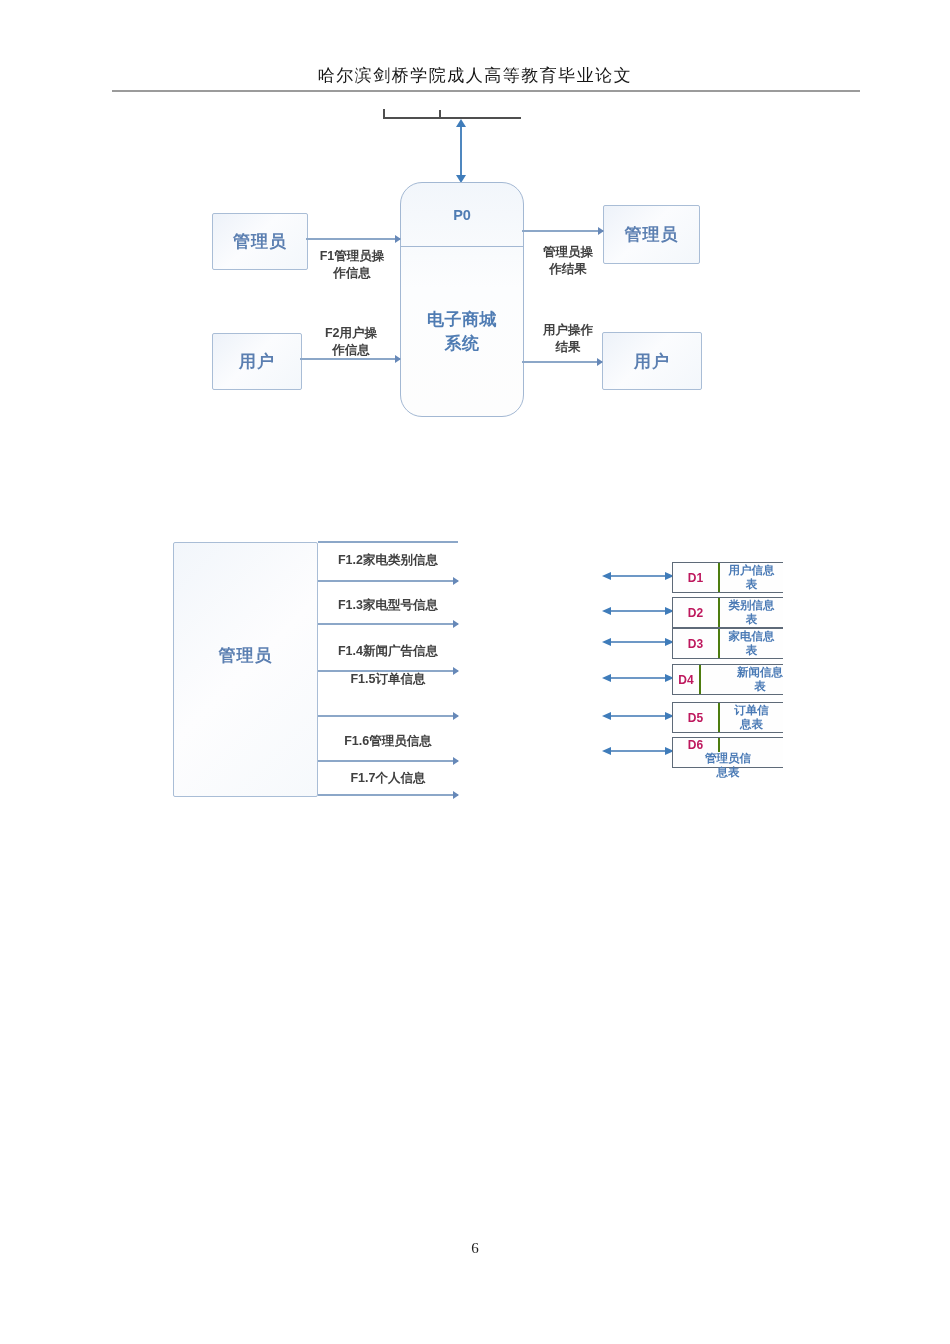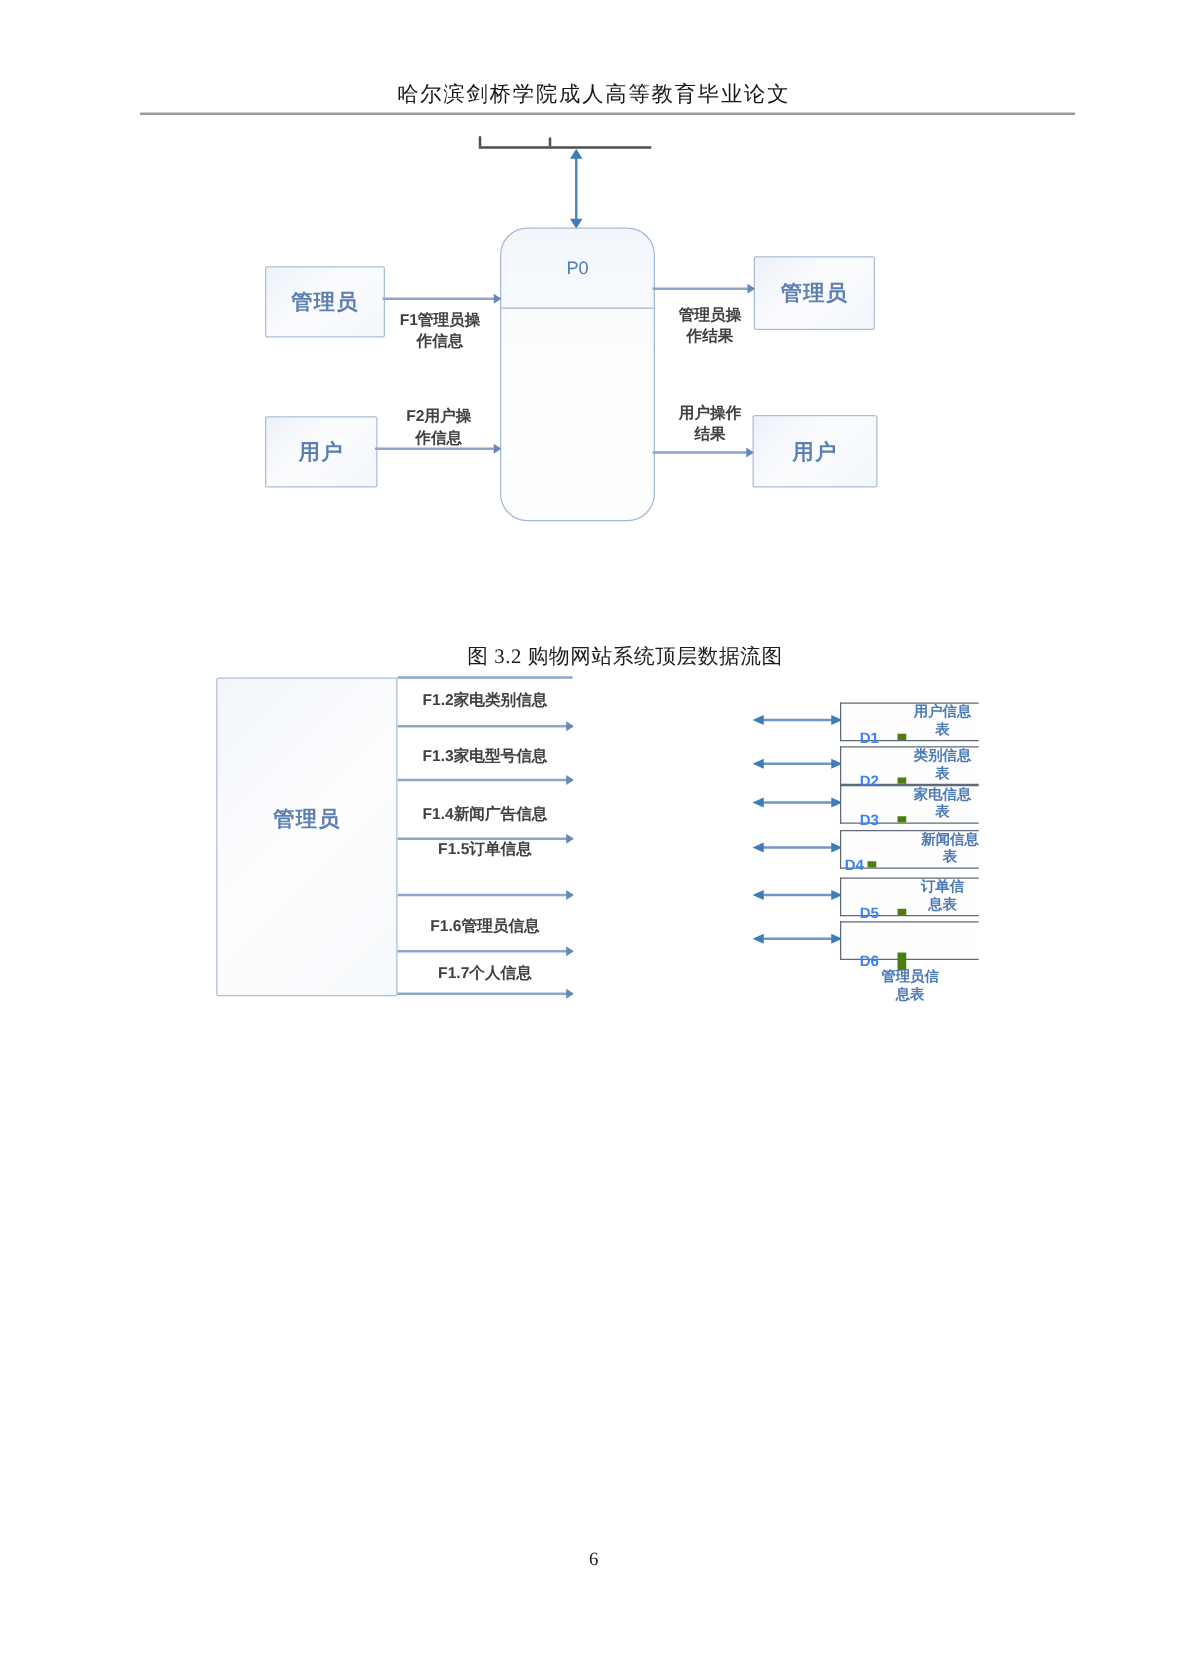--- a/index.html
+++ b/index.html
@@ -17,21 +17,21 @@
           font-family:"Liberation Serif","DejaVu Serif",serif;font-size:15px;color:#222;}
   
   .ebox{position:absolute;border:1.5px solid #a9bdd6;border-radius:2px;
         background:linear-gradient(135deg,#edf2f9 0%,#fbfcfe 45%,#f3f7fb 100%);
         display:flex;align-items:center;justify-content:center;
         color:#5b7fb1;font-weight:600;font-size:17px;letter-spacing:1px;}
   .pbox{position:absolute;border:1.5px solid #a3b8d3;border-radius:22px;
         background:linear-gradient(180deg,#f2f6fb 0%,#fcfdfe 45%,#fdfdfd 100%);
         display:flex;flex-direction:column;}
   .pbox-head{display:flex;align-items:center;justify-content:center;
-             border-bottom:1.5px solid #a3b8d3;color:#4f7cb3;font-weight:400;font-size:14.5px;}
+             border-bottom:1.5px solid #a3b8d3;color:#4f7cb3;font-weight:700;font-size:14.5px;}
   .pbox-body{flex:1;display:flex;flex-direction:column;align-items:center;justify-content:center;
              color:#4f7cb3;font-weight:600;font-size:17px;line-height:1.38;letter-spacing:0.5px;}
   .flabel{position:absolute;text-align:center;color:#404040;font-weight:600;
           font-size:12.5px;line-height:1.35;}
   .flabel span{display:block;}
   .hline{position:absolute;height:1.5px;background:#8ca7c8;}
   .ah-r{position:absolute;right:-1px;top:-3.2px;width:0;height:0;
         border-top:4px solid transparent;border-bottom:4px solid transparent;
         border-left:6.5px solid #6688b8;}
   
@@ -48,22 +48,22 @@
   .da-line{position:absolute;left:6px;right:6px;top:4px;height:2px;background:#6d98c6;}
   .da-l{position:absolute;left:-2px;top:0.5px;width:0;height:0;
         border-top:4.5px solid transparent;border-bottom:4.5px solid transparent;
         border-right:9px solid #3f7cba;}
   .da-r{position:absolute;right:-2px;top:0.5px;width:0;height:0;
         border-top:4.5px solid transparent;border-bottom:4.5px solid transparent;
         border-left:9px solid #3f7cba;}
   
   .dstore{position:absolute;left:672px;width:110px;height:29px;
           border:1.5px solid #5e6a78;border-right:none;background:#fefefe;display:flex;}
-  .dstore .did{width:45px;border-right:7px solid #4d7c0f;display:flex;align-items:center;
-               justify-content:center;color:#3b82f6;font-weight:600;font-size:12px;margin-top:24px;}
+  .dstore .did{width:45px;border-right:2px solid #4d7c0f;display:flex;align-items:center;
+               justify-content:center;color:#be185d;font-weight:600;font-size:12px;}
   .dstore .dname{flex:1;display:flex;flex-direction:column;align-items:center;justify-content:center;
                  color:#4a7ab5;font-weight:600;font-size:11.5px;line-height:1.18;white-space:nowrap;}
   
   .darkline{position:absolute;background:#4f4f4f;}
 </style>
 </head>
 <body>
 
 <div class="page">
 
@@ -75,20 +75,24 @@
   <div class="darkline" style="left:439px;top:110px;width:2px;height:7px;"></div>
 
   <div class="vdarrow" style="left:456px;top:120px;height:62px;">
     <span class="vda-line"></span>
     <span class="vda-up"></span>
     <span class="vda-dn"></span>
   </div>
 
   <div class="pbox" style="left:400px;top:182px;width:122px;height:233px;">
     <div class="pbox-head" style="height:63px;">P0</div>
+    <div class="pbox-body">
+      <span>电子商城</span>
+      <span>系统</span>
+    </div>
   </div>
 
   <div class="ebox" style="left:212px;top:213px;width:94px;height:55px;">管理员</div>
   <div class="ebox" style="left:212px;top:333px;width:88px;height:55px;">用户</div>
   <div class="ebox" style="left:603px;top:205px;width:95px;height:57px;">管理员</div>
   <div class="ebox" style="left:602px;top:332px;width:98px;height:56px;">用户</div>
 
   <div class="hline" style="left:306px;top:238px;width:94px;">
       <span class="ah-r"></span>
     </div>
@@ -112,21 +116,20 @@
   </div>
   <div class="flabel" style="left:312px;top:325px;width:78px;">
     <span>F2用户操</span>
     <span>作信息</span>
   </div>
   <div class="flabel" style="left:530px;top:322px;width:76px;">
     <span>用户操作</span>
     <span>结果</span>
   </div>
 
-  <div class="caption" style="left:50px;right:0;top:514px;">图 3.2 购物网站系统顶层数据流图</div>
 
   <div class="ebox" style="left:173px;top:542px;width:145px;height:255px;padding-bottom:28px;box-sizing:border-box;background:linear-gradient(135deg,#f2f6fb 0%,#fdfdfe 50%,#f6f9fc 100%);">管理员</div>
 
   <div class="hline" style="left:318px;top:541px;width:140px;"></div>
 
   <div class="hline" style="left:318px;top:580px;width:140px;">
       <span class="ah-r"></span>
     </div>
   <div class="hline" style="left:318px;top:623px;width:140px;">
       <span class="ah-r"></span>

